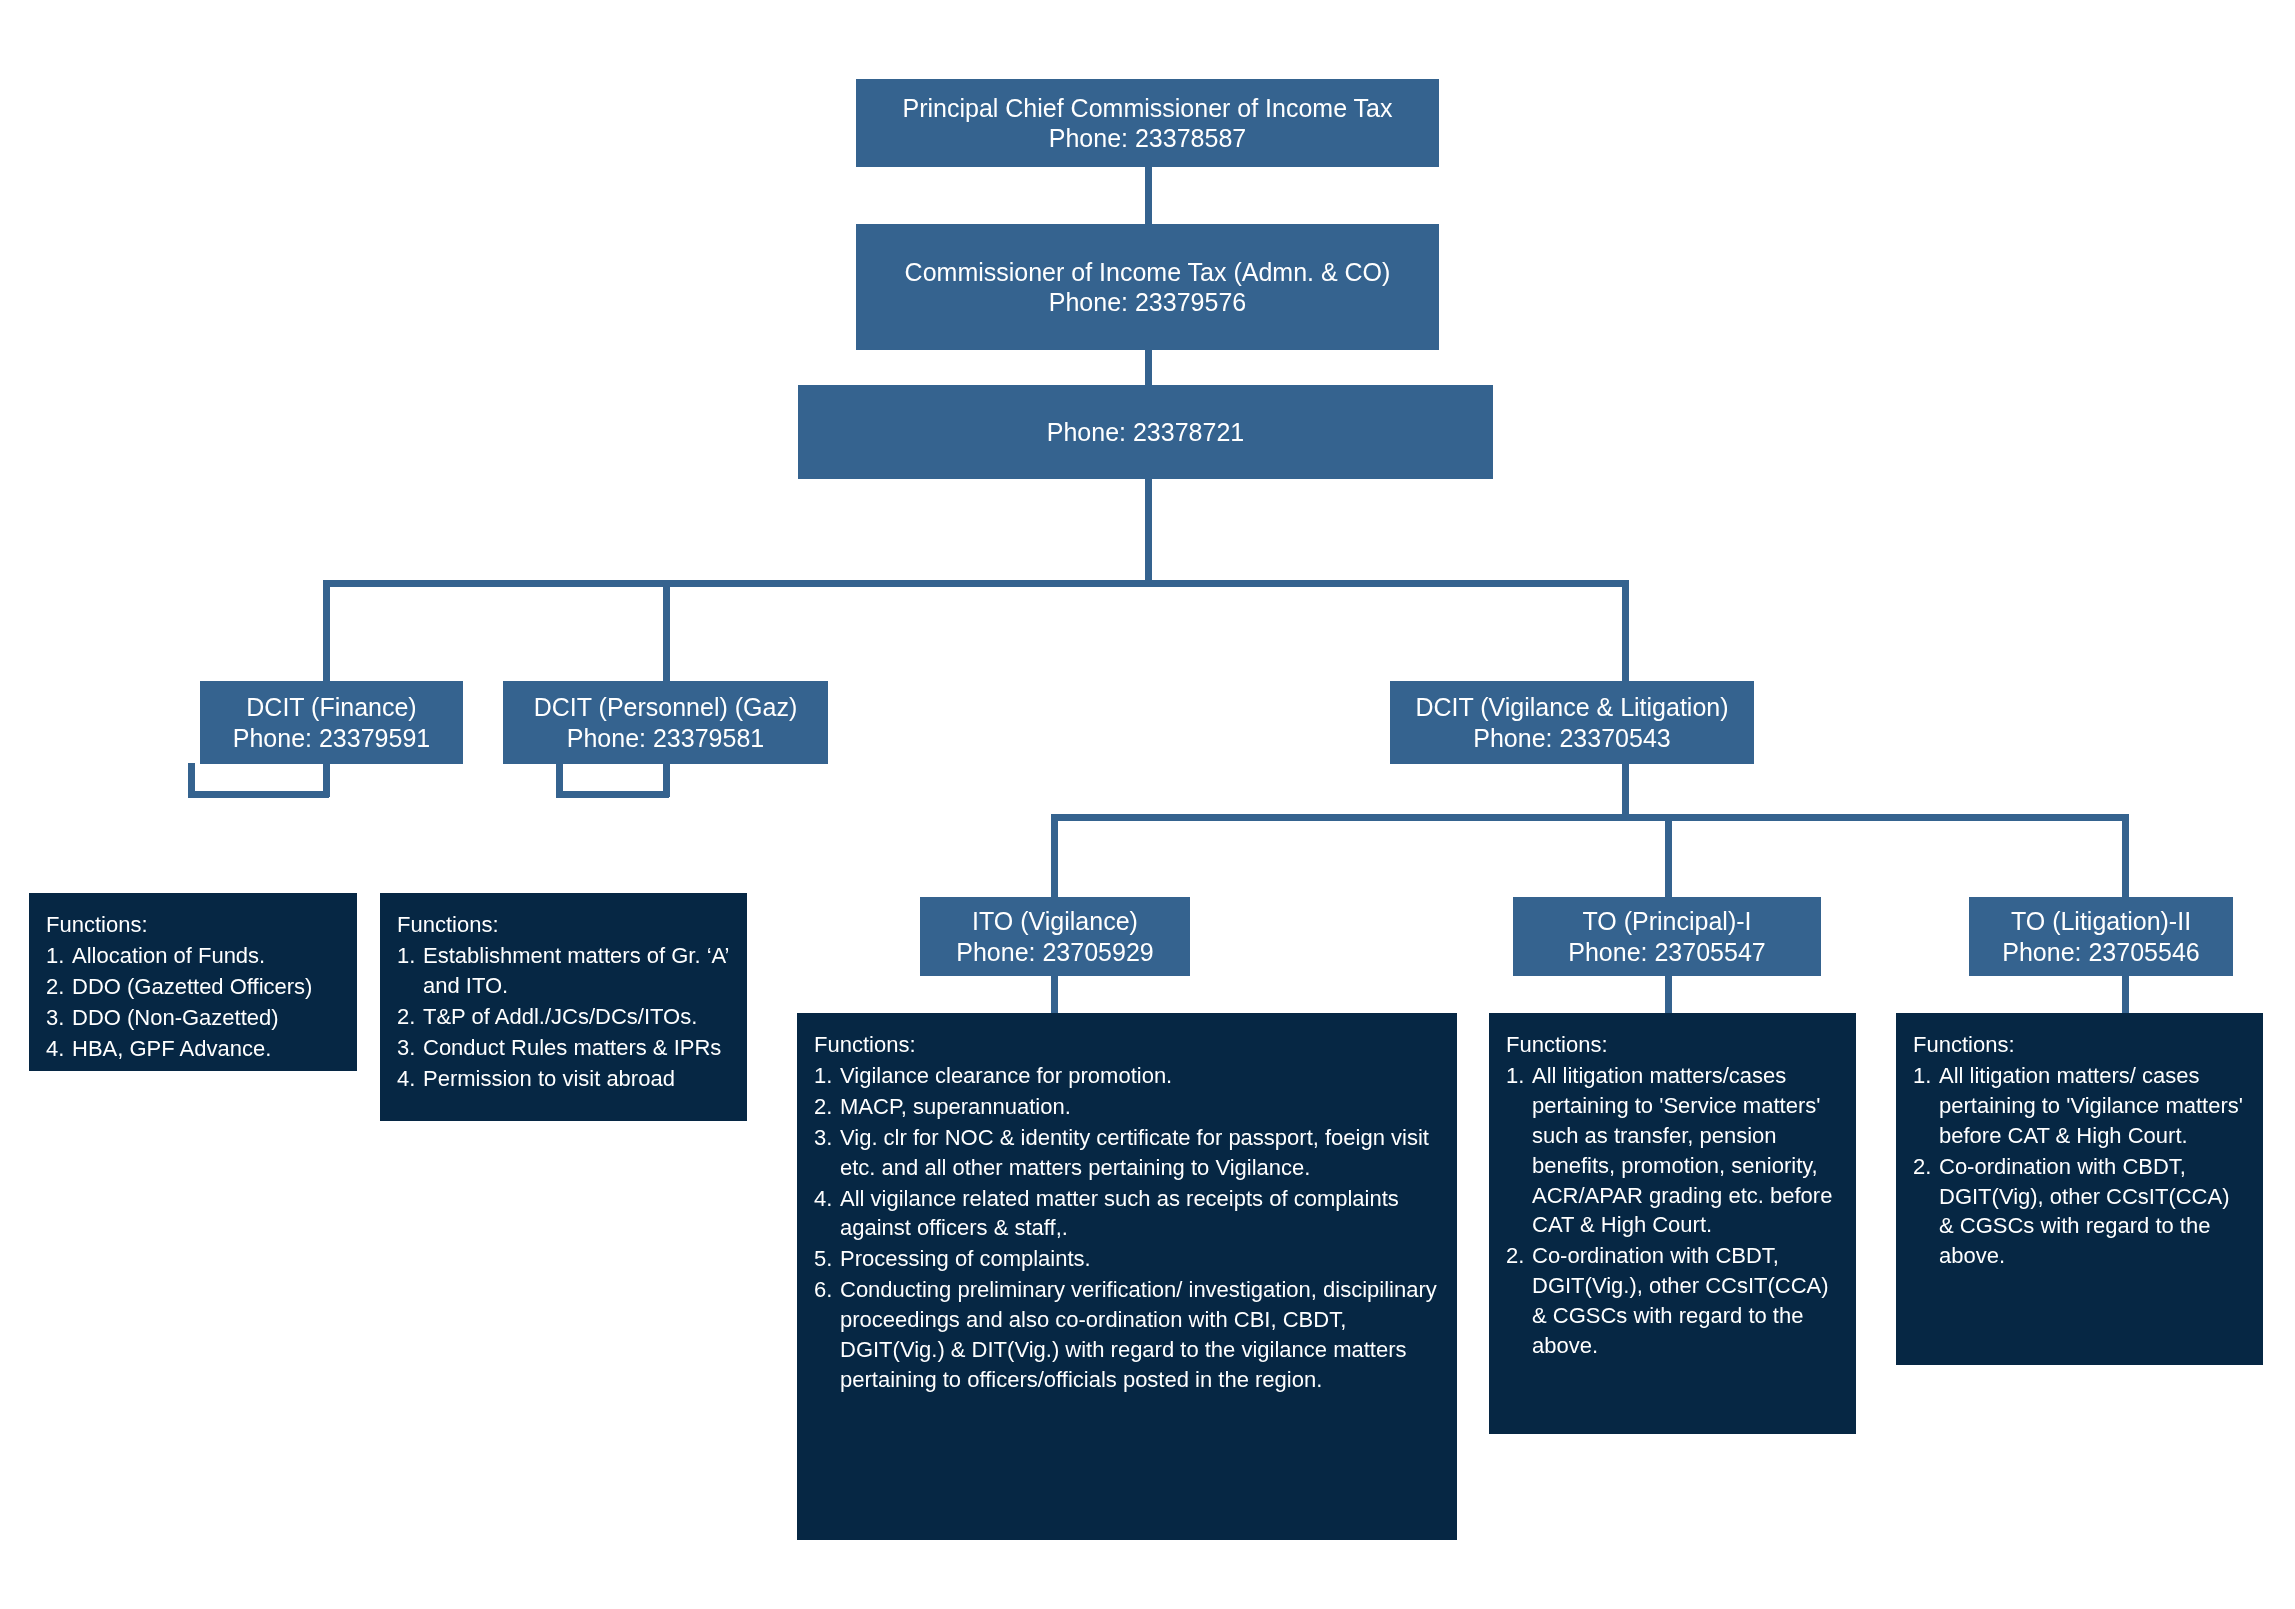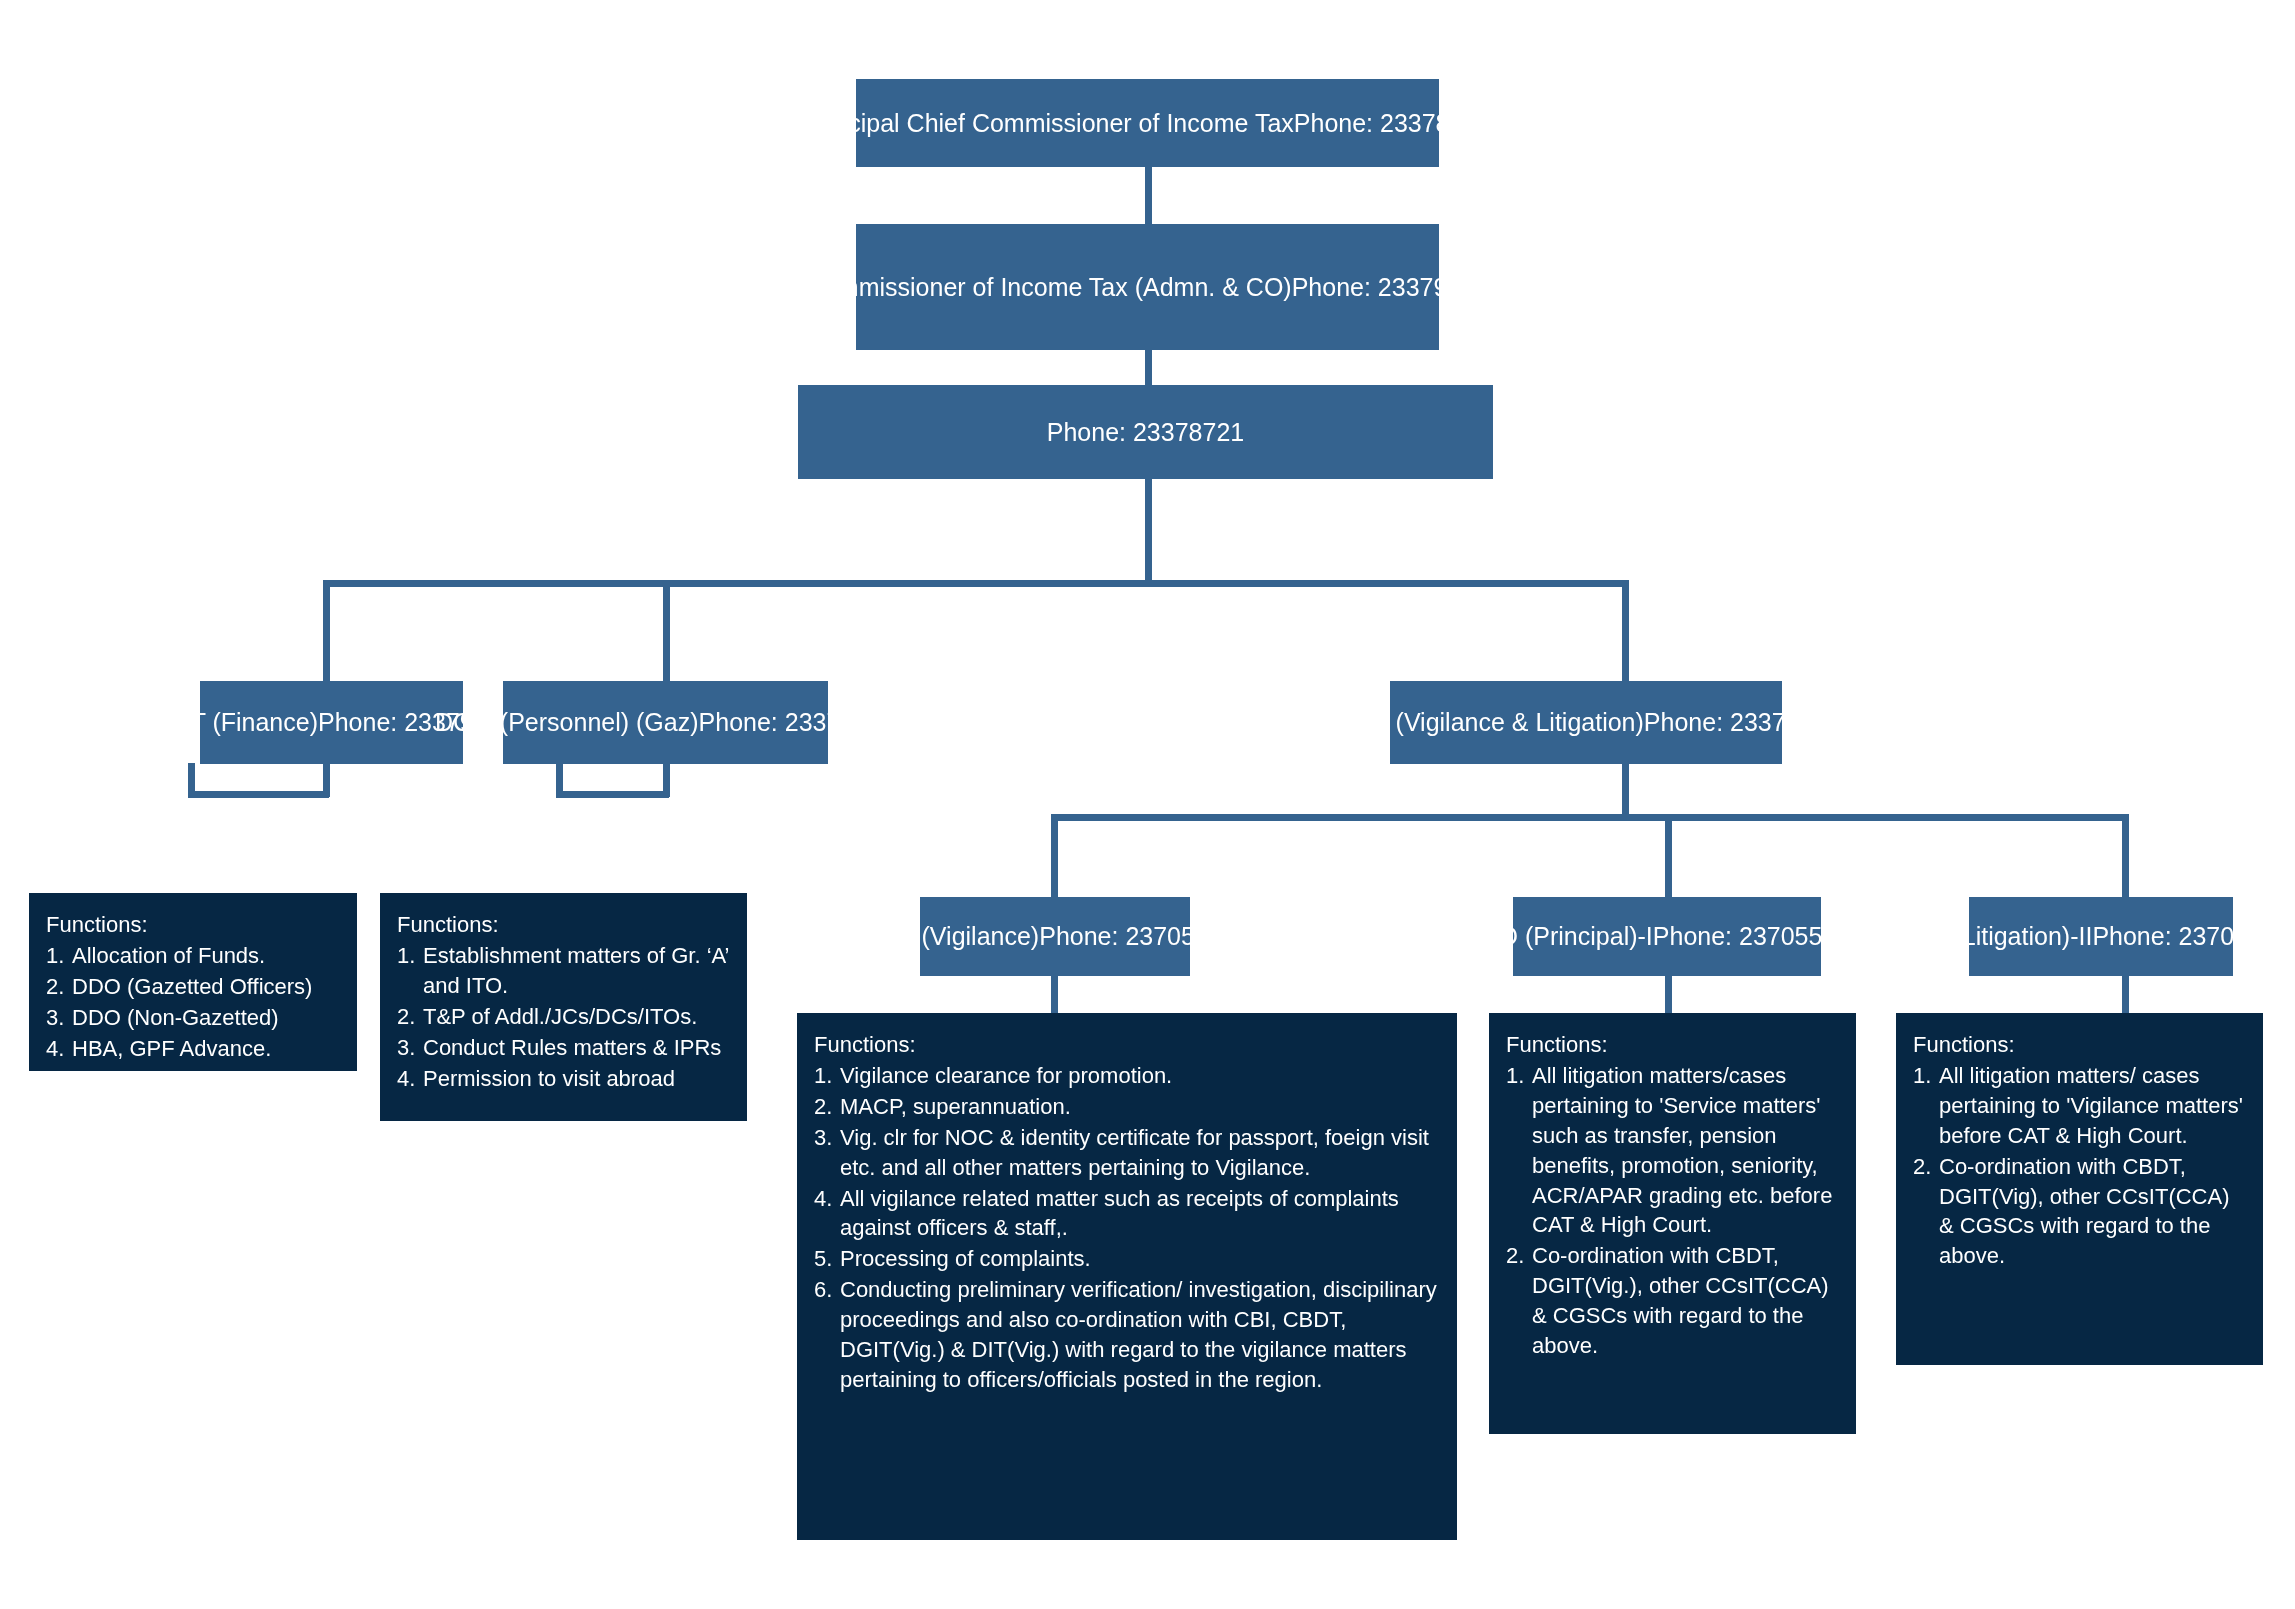--- a/index.html
+++ b/index.html
@@ -19,21 +19,21 @@
   .conn {
     position: absolute;
     background: #35638F;
   }
   
   .role-box {
     position: absolute;
     background: #35638F;
     color: #ffffff;
     display: flex;
-    flex-direction: row;
+    flex-direction: column;
     align-items: center;
     justify-content: center;
     text-align: center;
     line-height: 1.22;
     font-size: 25px;
     padding: 6px 7px;
     box-sizing: border-box;
   }
   .role-box .rb-line { display: block; white-space: nowrap; }
   
@@ -126,21 +126,21 @@
   <div class="role-box" style="left:200px; top:681px; width:263px; height:83px;">
     <span class="rb-line">DCIT (Finance)</span>
     <span class="rb-line">Phone: 23379591</span>
   </div>
 
   <div class="role-box" style="left:503px; top:681px; width:325px; height:83px;">
     <span class="rb-line">DCIT (Personnel) (Gaz)</span>
     <span class="rb-line">Phone: 23379581</span>
   </div>
 
-  <div class="role-box" style="left:1390px; top:681px; width:392px; height:83px;">
+  <div class="role-box" style="left:1390px; top:681px; width:364px; height:83px;">
     <span class="rb-line">DCIT (Vigilance &amp; Litigation)</span>
     <span class="rb-line">Phone: 23370543</span>
   </div>
 
   <div class="role-box" style="left:920px; top:897px; width:270px; height:79px;">
     <span class="rb-line">ITO (Vigilance)</span>
     <span class="rb-line">Phone: 23705929</span>
   </div>
 
   <div class="role-box" style="left:1513px; top:897px; width:308px; height:79px;">

